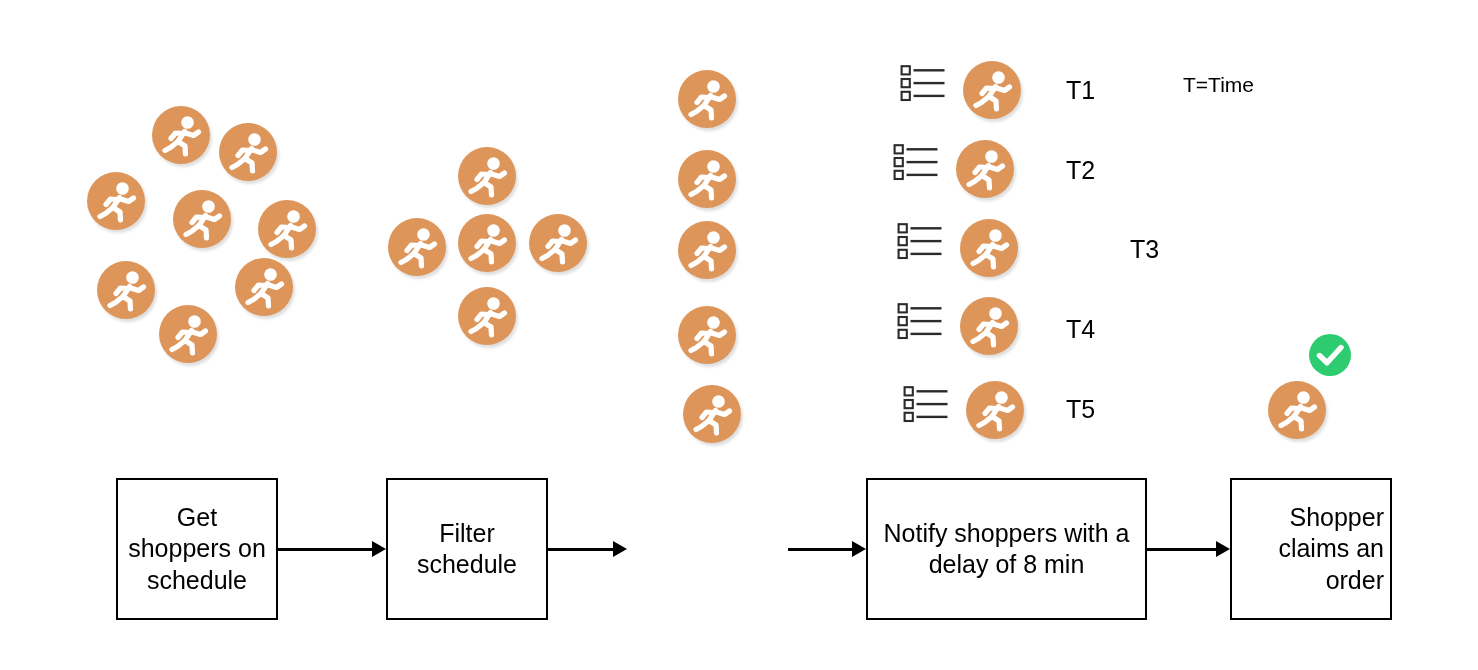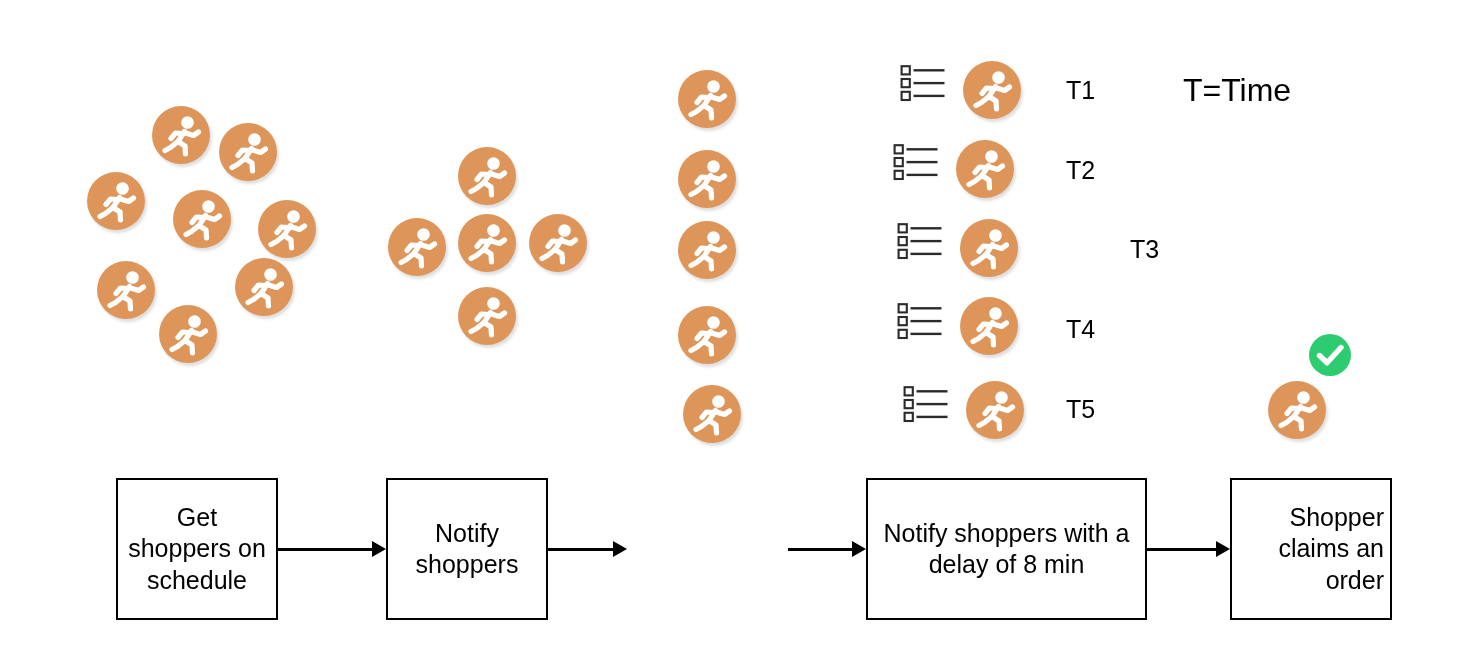--- a/index.html
+++ b/index.html
@@ -32,21 +32,21 @@
   
   .t-label{
     position:absolute;
     font-size:25px;
     line-height:1;
     color:#000;
     white-space:nowrap;
   }
   .legend-label{
     position:absolute;
-    font-size:32px;
+    font-size:21px;
     line-height:1;
     color:#000;
     white-space:nowrap;
     text-align:right;
   }
 
   
   .pbox{
     position:absolute;
     box-sizing:border-box;
@@ -296,21 +296,21 @@
           <use href="#runner"></use>
         </svg>
     </div>
   </div>
 
   <div class="pbox" style="left:116px;top:478px;width:162px;height:142px;">
     <span>Get shoppers on schedule</span>
   </div>
 
   <div class="pbox" style="left:386px;top:478px;width:162px;height:142px;">
-    <span>Notify shoppers</span>
+    <span>Filter schedule</span>
   </div>
 
 
   <div class="pbox" style="left:866px;top:478px;width:281px;height:142px;">
     <span>Notify shoppers with a delay of 8 min</span>
   </div>
 
   <div class="pbox" style="left:1230px;top:478px;width:162px;height:142px;text-align:right;">
     <span>Shopper claims an order</span>
   </div>

